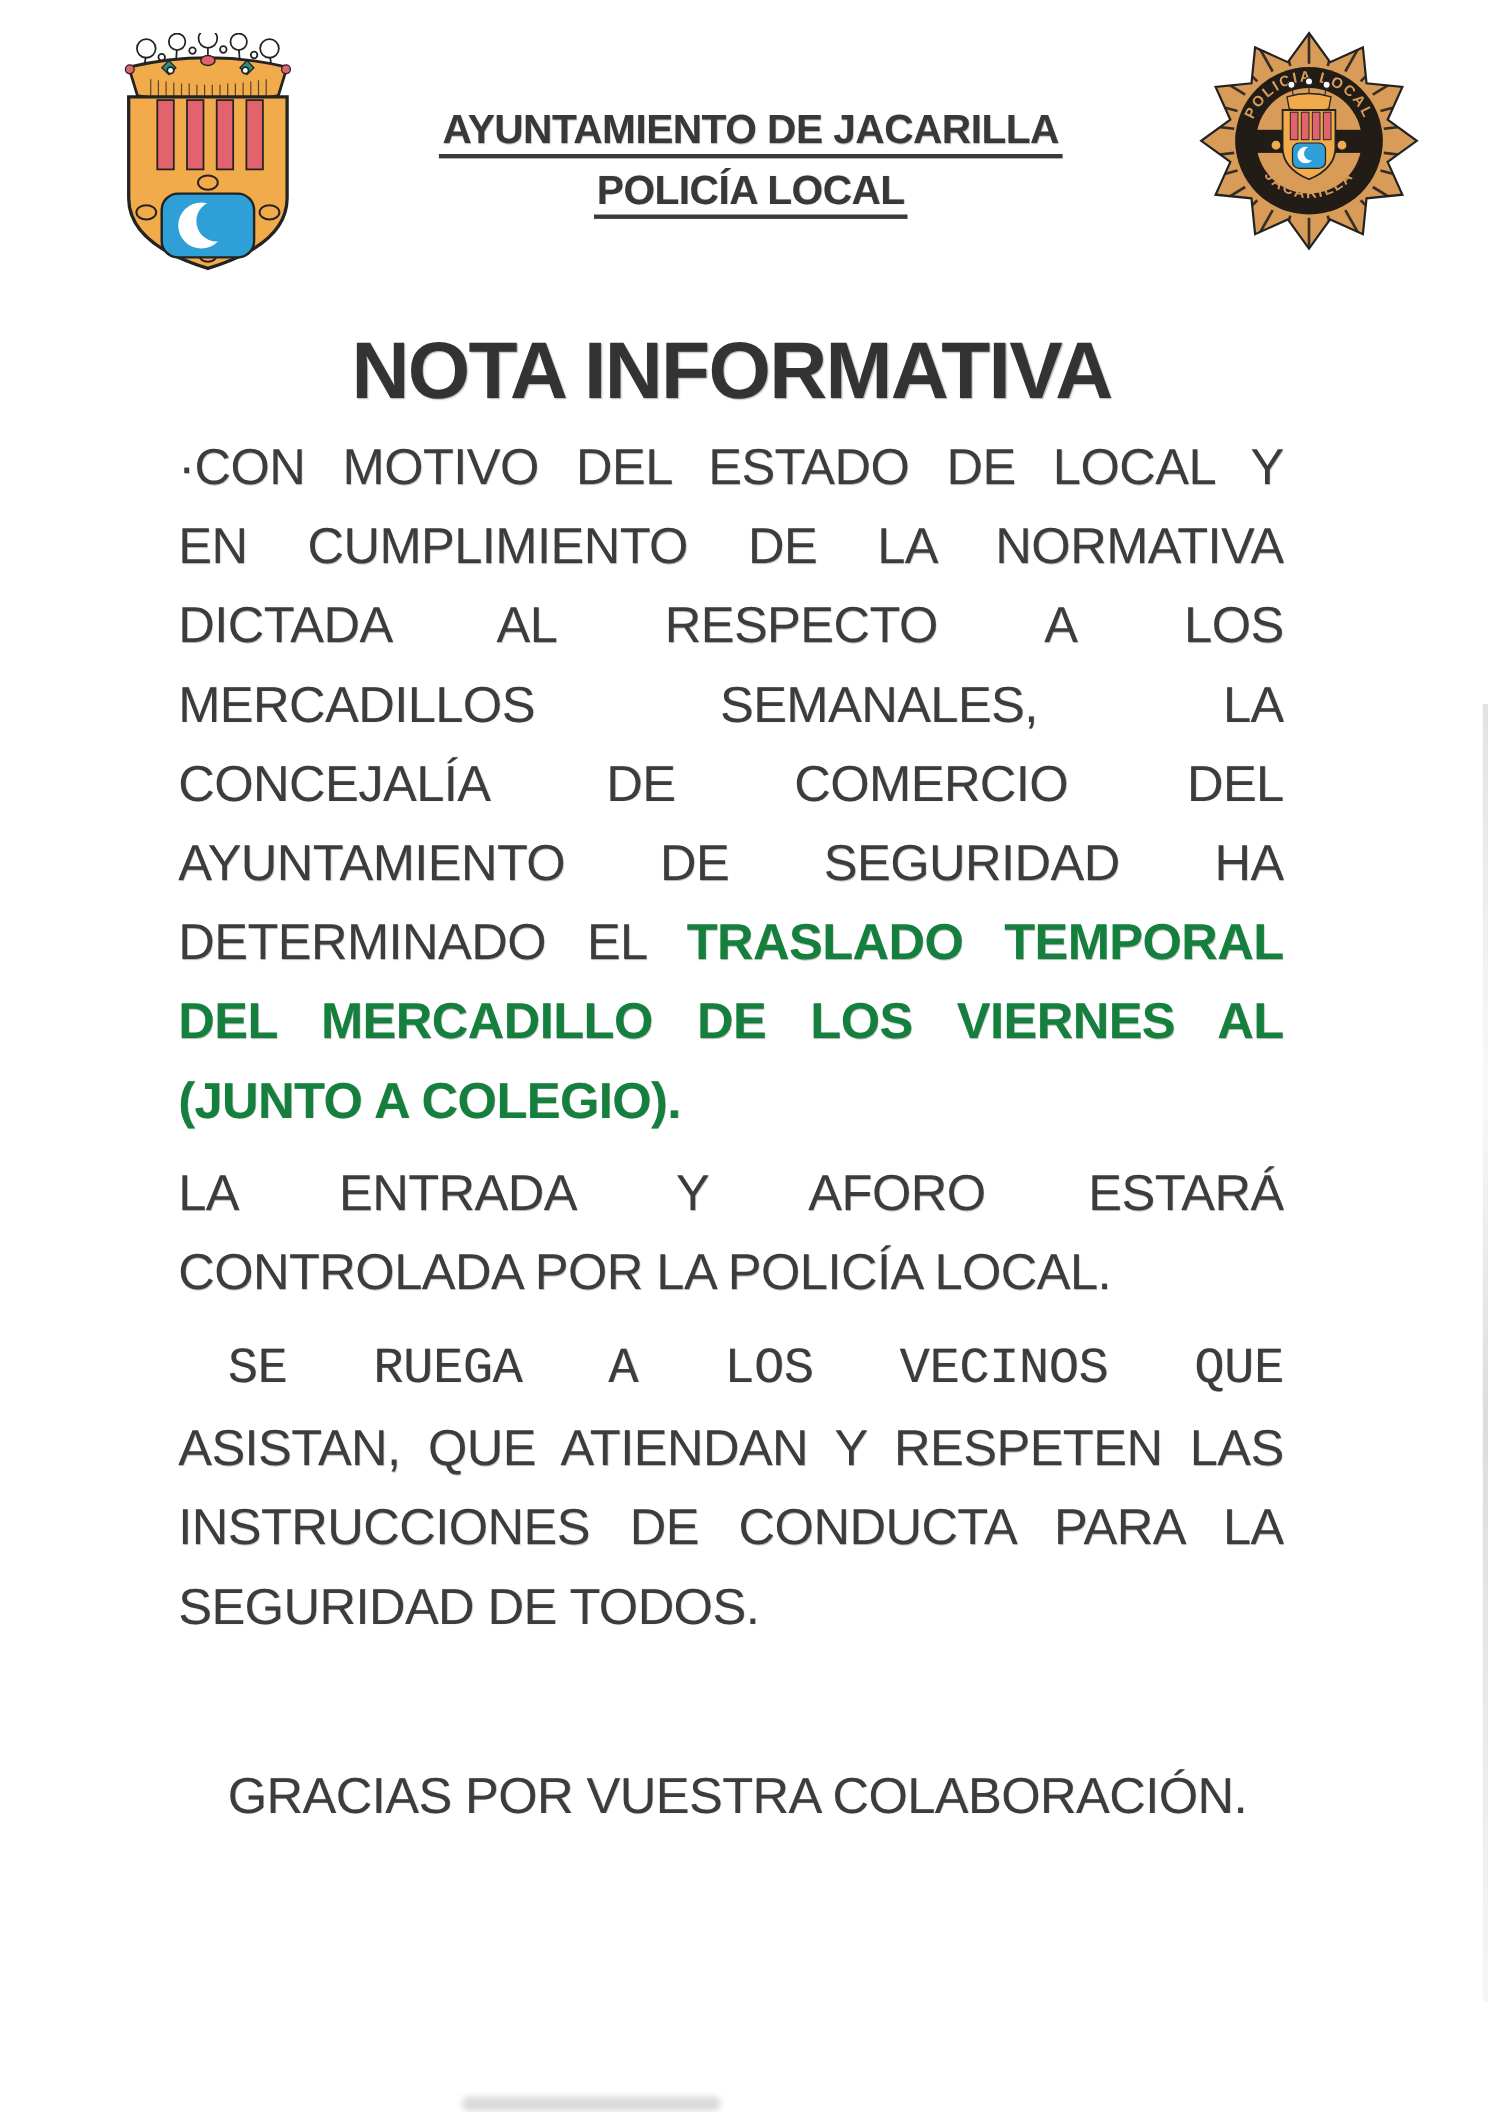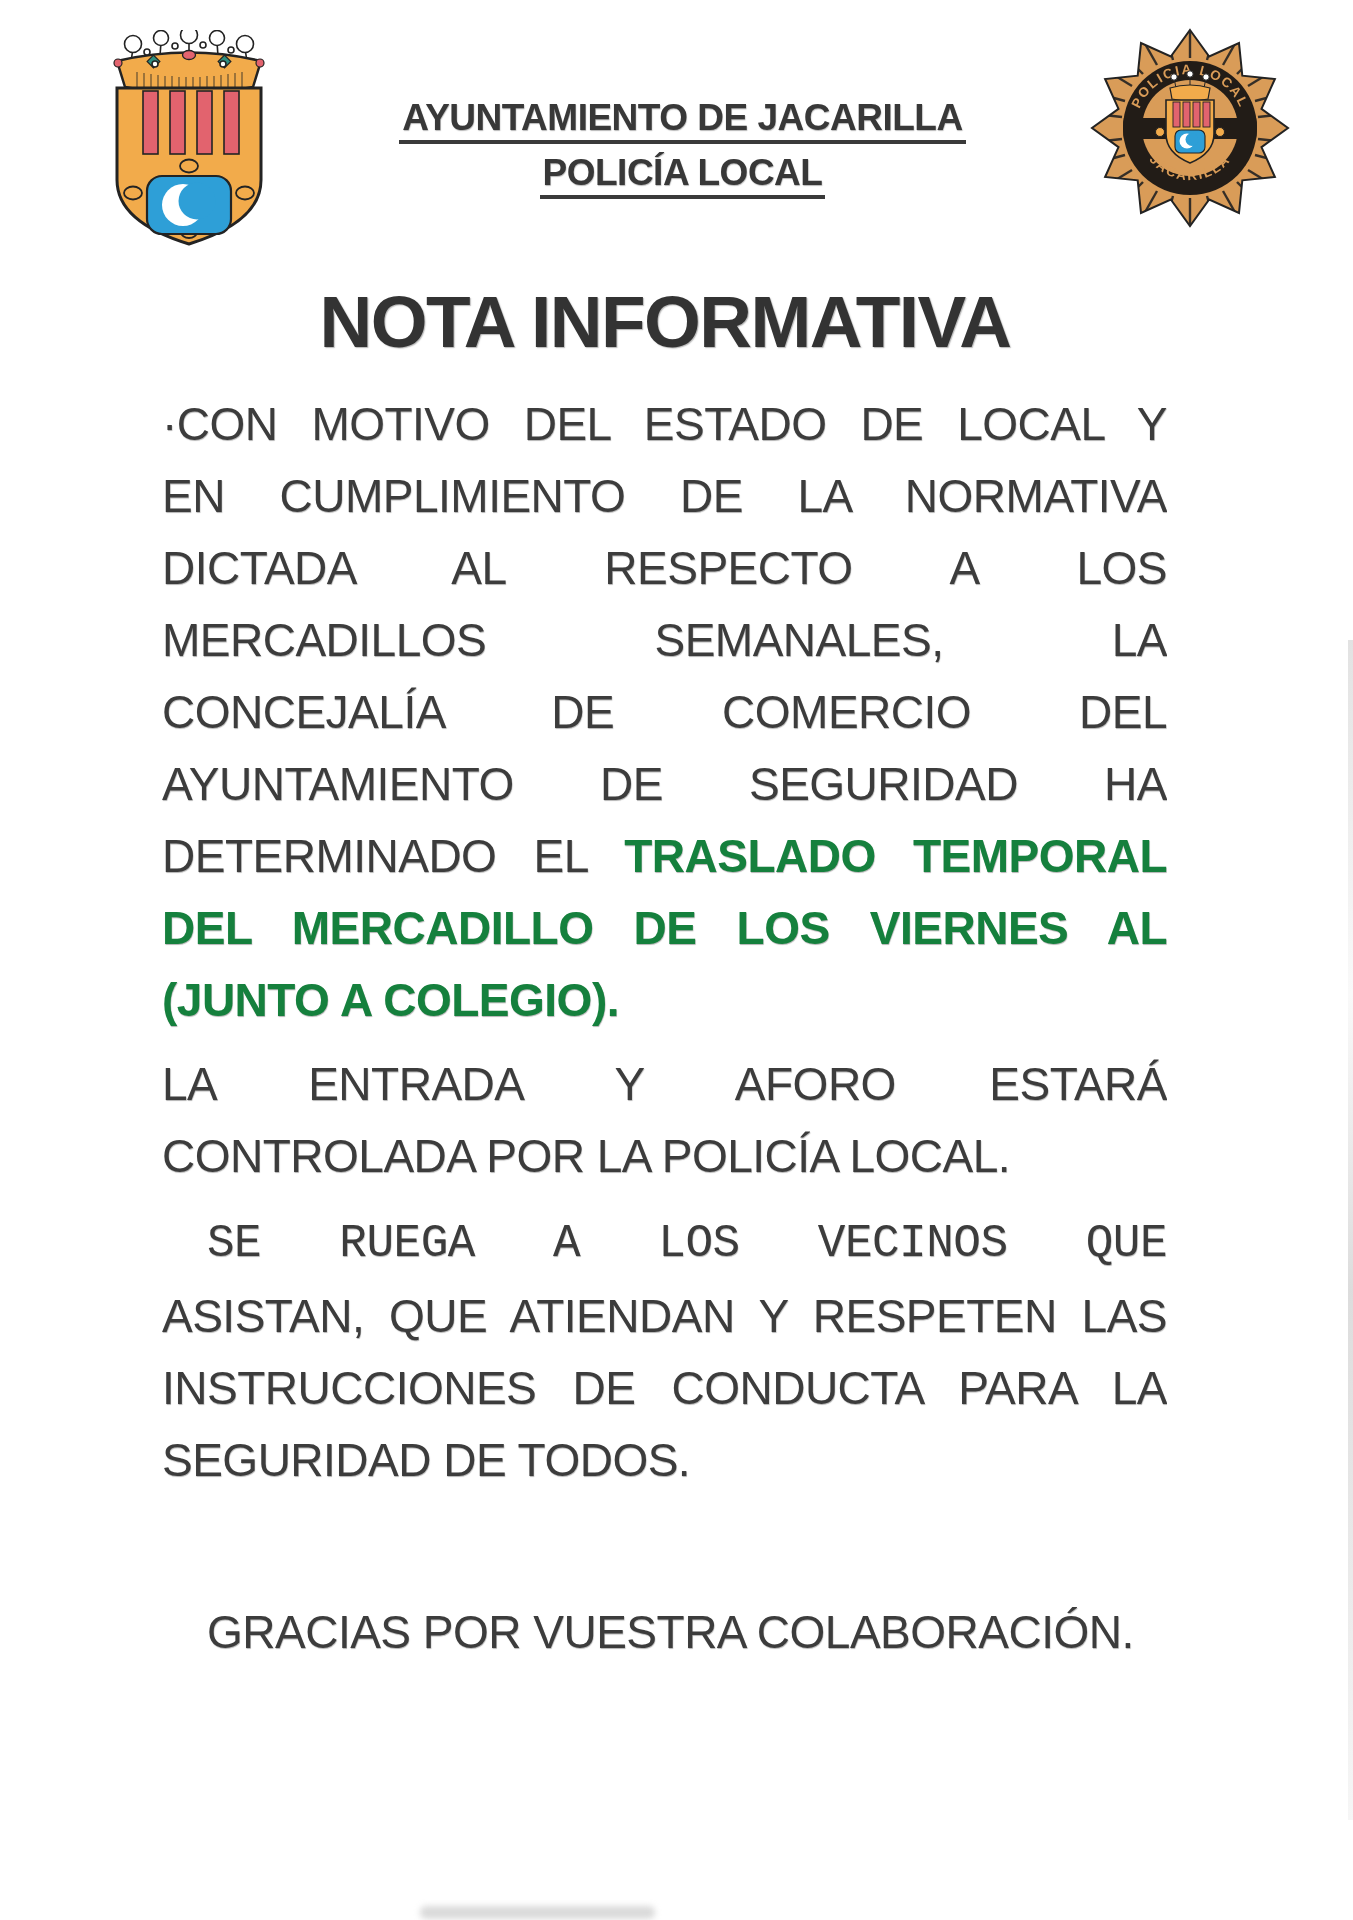--- a/index.html
+++ b/index.html
@@ -31,21 +31,21 @@
   .header-line > span{
     display:inline-block;
     font-size:37px;font-weight:700;letter-spacing:-0.5px;
     line-height:40px;
     border-bottom:4px solid #3a3a3a;
     padding:0 3px 2px 3px;
     text-shadow:0.5px 0.5px 1px rgba(50,50,50,.35);
   }
   
   .title{
-    position:absolute;left:0;top:282px;width:1330px;
+    position:absolute;left:0;top:298px;width:1330px;
     text-align:center;
     font-size:73px;font-weight:700;letter-spacing:-1.5px;
     line-height:80px;color:#333;
     text-shadow:1px 1px 1.2px rgba(40,40,40,.35);
   }
   
   .body-text{
     position:absolute;left:162px;top:388px;width:1005px;
     color:var(--text);
     font-size:46px;letter-spacing:-0.5px;

